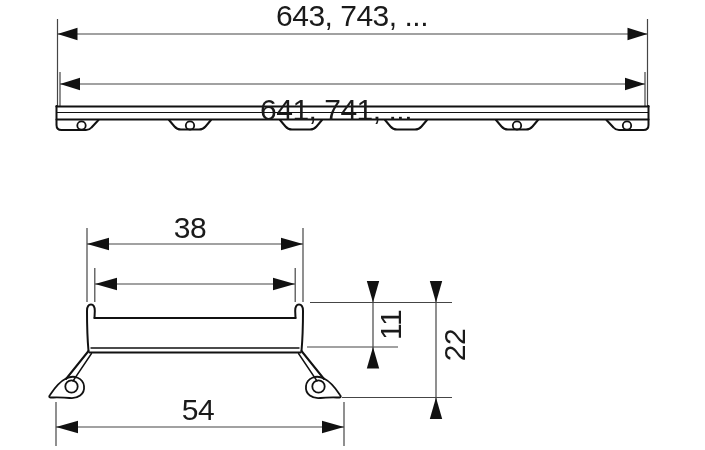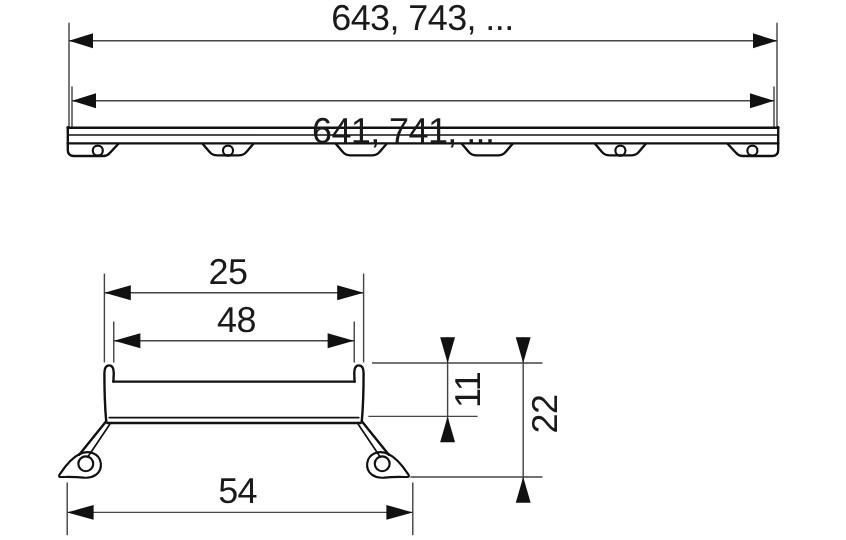--- a/index.html
+++ b/index.html
@@ -136,23 +136,22 @@
 
       <path d="M324,378.5 C316,374.5 307,378 306,386 C305,394.5 312.5,399 320.5,398 C327,397.2 335,397.5 339.5,397.5 C341,397.5 341.2,396.5 340,395 C337,390.5 332,382.5 324,378.5 Z" stroke-width="1.8"></path>
       <circle cx="318.5" cy="386.5" r="6.2" stroke-width="1.8"></circle>
     </g>
   </svg>
 
   <div class="dim-label" style="left:192px;top:1px;width:320px;">643, 743, ...</div>
 
   <div class="dim-label" style="left:176px;top:51px;width:320px;margin-top:44px;">641, 741, ...</div>
 
-  <div class="dim-label" style="left:140px;top:213px;width:100px;">25</div>
+  <div class="dim-label" style="left:140px;top:213px;width:100px;">38</div>
 
-  <div class="dim-label" style="left:147px;top:253px;width:100px;">48</div>
 
   <div class="dim-label vertical" style="left:341px;top:310px;width:100px;">11</div>
 
   <div class="dim-label vertical" style="left:405px;top:330px;width:100px;">22</div>
 
   <div class="dim-label" style="left:148px;top:395px;width:100px;">54</div>
 
 </div>
 
 </body></html>

